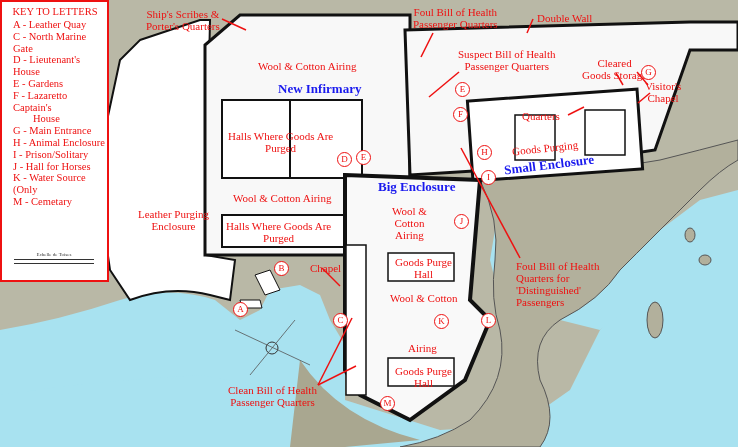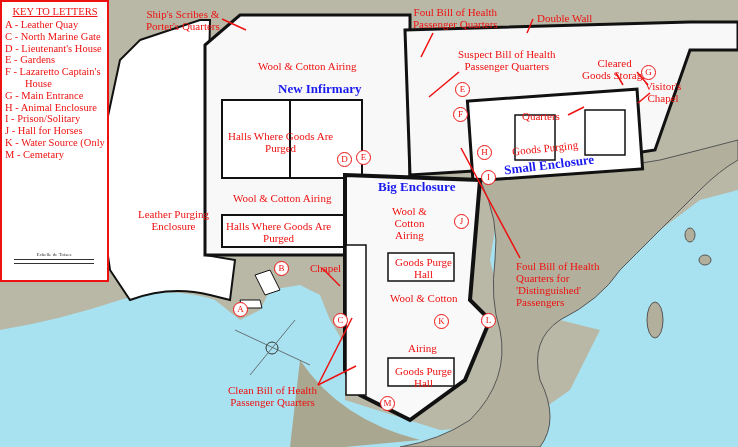--- a/index.html
+++ b/index.html
@@ -10,22 +10,22 @@
          text-align:center; white-space:nowrap; }
   .lbl.blue { color:#1a1aee; font-size:13px; font-weight:bold; line-height:14px; }
   .lbl.left { text-align:left; }
   .marker { position:absolute; width:13px; height:13px; border:1.3px solid #ee1111;
             border-radius:50%; background:#fff; color:#ee1111; font-size:9px;
             line-height:13px; text-align:center; box-sizing:content-box; }
   .key { position:absolute; left:0; top:0; width:109px; height:282px;
          background:#fff; border:2px solid #ee1111; box-sizing:border-box;
          padding:3px 2px 0 3px; }
   .key-title { color:#ee1111; font-size:10.5px; text-align:center;
-               text-decoration:underline; line-height:13px; margin-bottom:1px; }
-  .key-item { color:#ee1111; font-size:10.5px; line-height:11.8px; }
+               line-height:13px; margin-bottom:1px; }
+  .key-item { color:#ee1111; font-size:10.5px; line-height:11.8px;margin-left:8px; }
   .key-item .cont { display:block; padding-left:20px; }
   .scale { position:absolute; left:14px; top:252px; width:80px; }
   .scale-text { font-size:5px; color:#333; text-align:center; }
   .scale-bar { height:3px; border-bottom:1px solid #333; border-top:1px solid #333; margin-top:2px;}
 </style>
 </head>
 <body>
 
 <svg class="map" viewBox="0 0 738 447" xmlns="http://www.w3.org/2000/svg">
 

